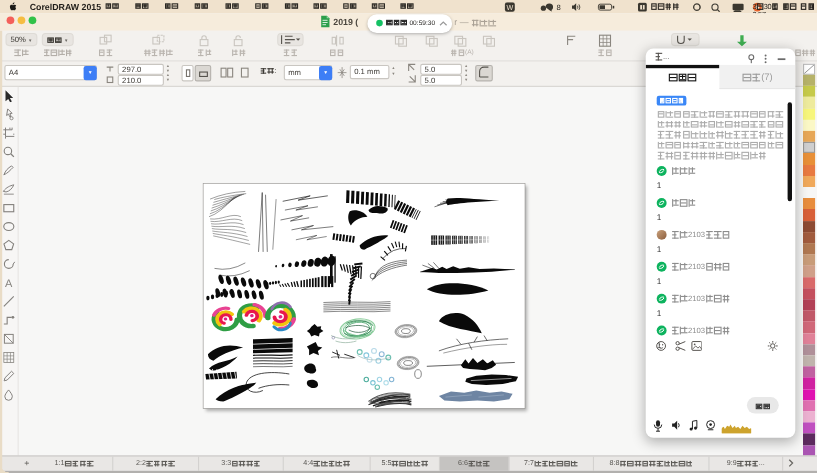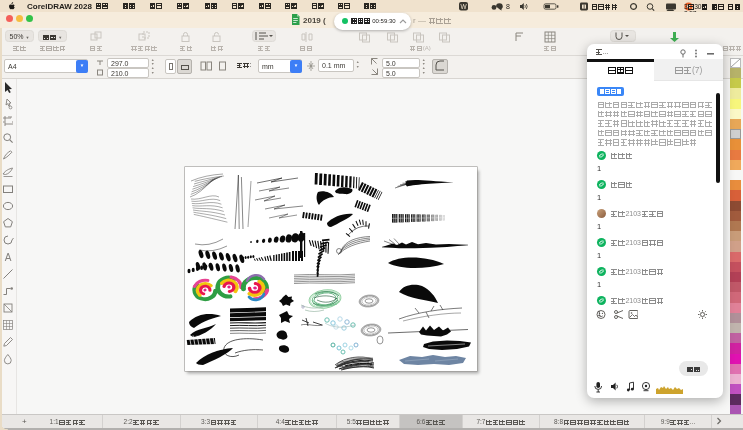--- a/index.html
+++ b/index.html
@@ -12,21 +12,21 @@
 .zd{border-left:1px solid currentColor;background-image:linear-gradient(currentColor,currentColor),linear-gradient(currentColor,currentColor),linear-gradient(currentColor,currentColor);background-position:0 25%,55% 25%,0 95%;background-size:100% 1px,1px 75%,100% 1px}
 .zsp{display:inline-block;width:3px}
 .fat{border:1px solid currentColor}
 </style></head><body>
 <div class="ab" style="left:0;top:0;width:743px;height:12px;background:#f0e2cd;color:#33302b;font-size:8px"></div>
 <div class="ab" style="left:8px;top:1.5px;width:8px;height:9px;color:#1c1a17">
     <svg width="8" height="9" viewBox="0 0 8 9">
       <path d="M4.6 1.4c.4-.5.7-1.1.6-1.4-.5 0-1 .3-1.3.8-.3.4-.6 1-.5 1.4.5 0 .9-.3 1.2-.8zM5.9 4.7c0-1 .8-1.5 .9-1.5-.5-.7-1.2-.8-1.5-.8-.6 0-1.2.4-1.5.4-.3 0-.8-.4-1.3-.4C1.8 2.4 1 3 1 4.2c0 .7.2 1.5.6 2.1.3.5.6 1 1.1 1 .4 0 .6-.3 1.2-.3.5 0 .7.3 1.2.3.5 0 .8-.5 1.1-1 .2-.4.3-.6.5-1-.1 0-.8-.3-.8-1.6z" fill="#1c1a17"></path>
     </svg>
   </div>
-<div class="ab" style="left:27px;top:2px;color:#201d19;font-size:8px;font-weight:bold;letter-spacing:0">CorelDRAW 2028</div>
+<div class="ab" style="left:27px;top:2px;color:#201d19;font-size:8px;font-weight:bold;letter-spacing:0">CorelDRAW 2015</div>
 <div class="ab" style="left:95px;top:2.5px;color:#2a2722;font-size:6px;line-height:6px"><i class="z zd s6 fat "></i><i class="z zd s6 fat "></i></div>
 <div class="ab" style="left:122px;top:2.5px;color:#2a2722;font-size:6px;line-height:6px"><i class="z zc s6 fat "></i><i class="z zc s6 fat "></i></div>
 <div class="ab" style="left:149px;top:2.5px;color:#2a2722;font-size:6px;line-height:6px"><i class="z zb s6 fat "></i><i class="z za s6 fat "></i></div>
 <div class="ab" style="left:176px;top:2.5px;color:#2a2722;font-size:6px;line-height:6px"><i class="z zd s6 fat "></i><i class="z zb s6 fat "></i></div>
 <div class="ab" style="left:204px;top:2.5px;color:#2a2722;font-size:6px;line-height:6px"><i class="z zb s6 fat "></i><i class="z zc s6 fat "></i></div>
 <div class="ab" style="left:231px;top:2.5px;color:#2a2722;font-size:6px;line-height:6px"><i class="z za s6 fat "></i><i class="z zb s6 fat "></i></div>
 <div class="ab" style="left:258px;top:2.5px;color:#2a2722;font-size:6px;line-height:6px"><i class="z zb s6 fat "></i><i class="z zd s6 fat "></i></div>
 <div class="ab" style="left:284px;top:2.5px;color:#2a2722;font-size:6px;line-height:6px"><i class="z zd s6 fat "></i><i class="z zb s6 fat "></i></div>
 <div class="ab" style="left:311px;top:2.5px;color:#2a2722;font-size:6px;line-height:6px"><i class="z za s6 fat "></i><i class="z zb s6 fat "></i></div>
 <div class="ab" style="left:337px;top:2.5px;color:#2a2722;font-size:6px;line-height:6px"><i class="z zd s6 fat "></i><i class="z za s6 fat "></i></div>

